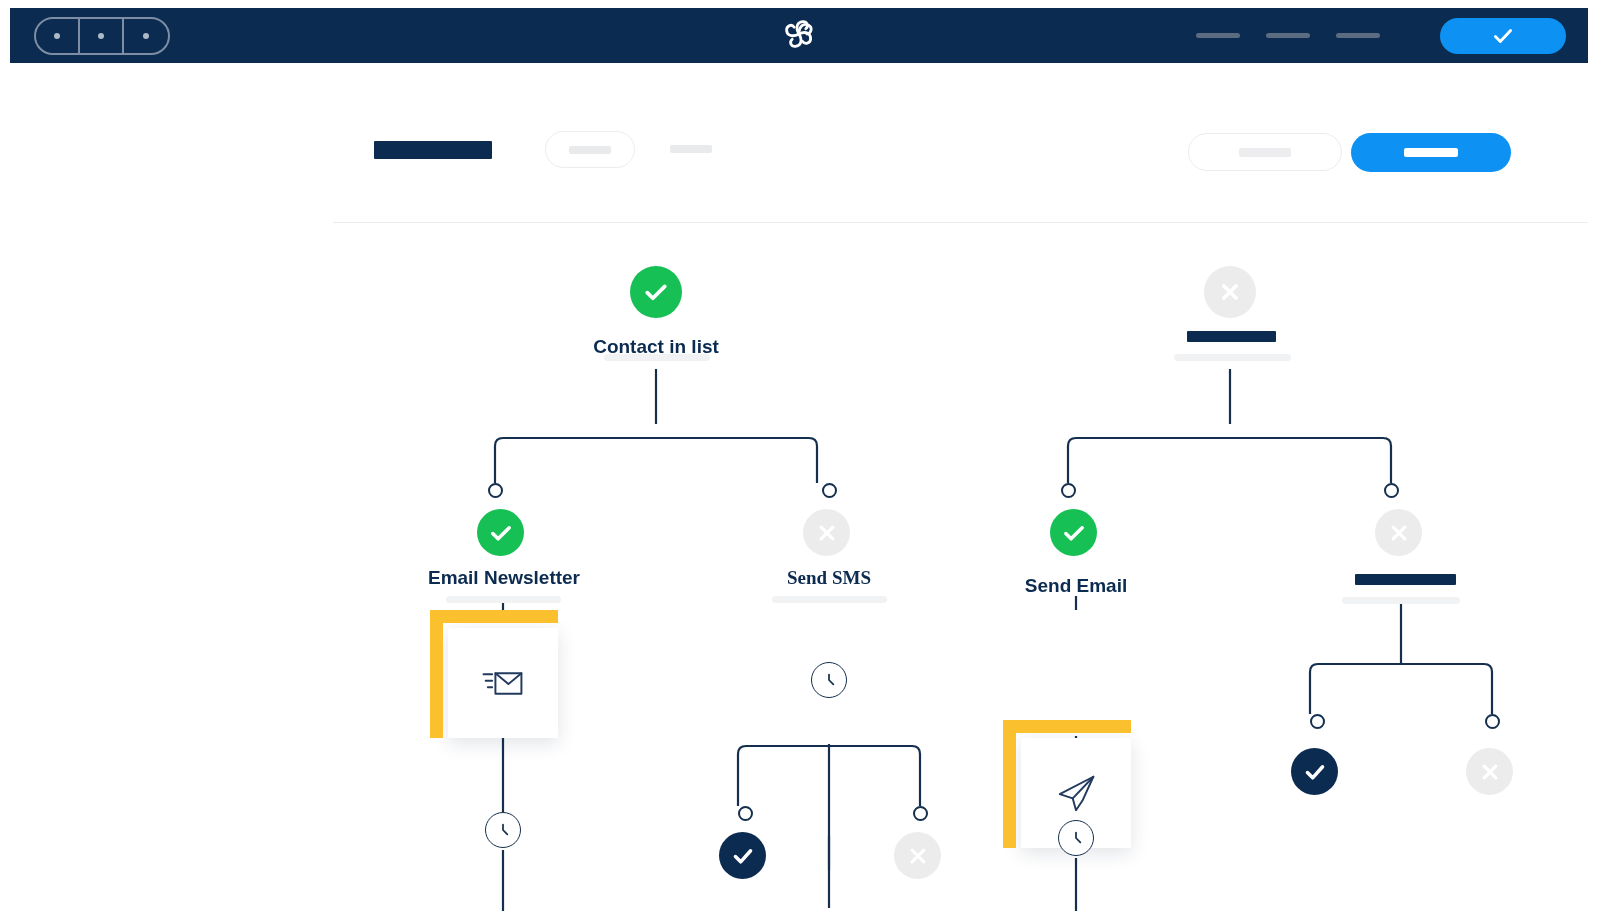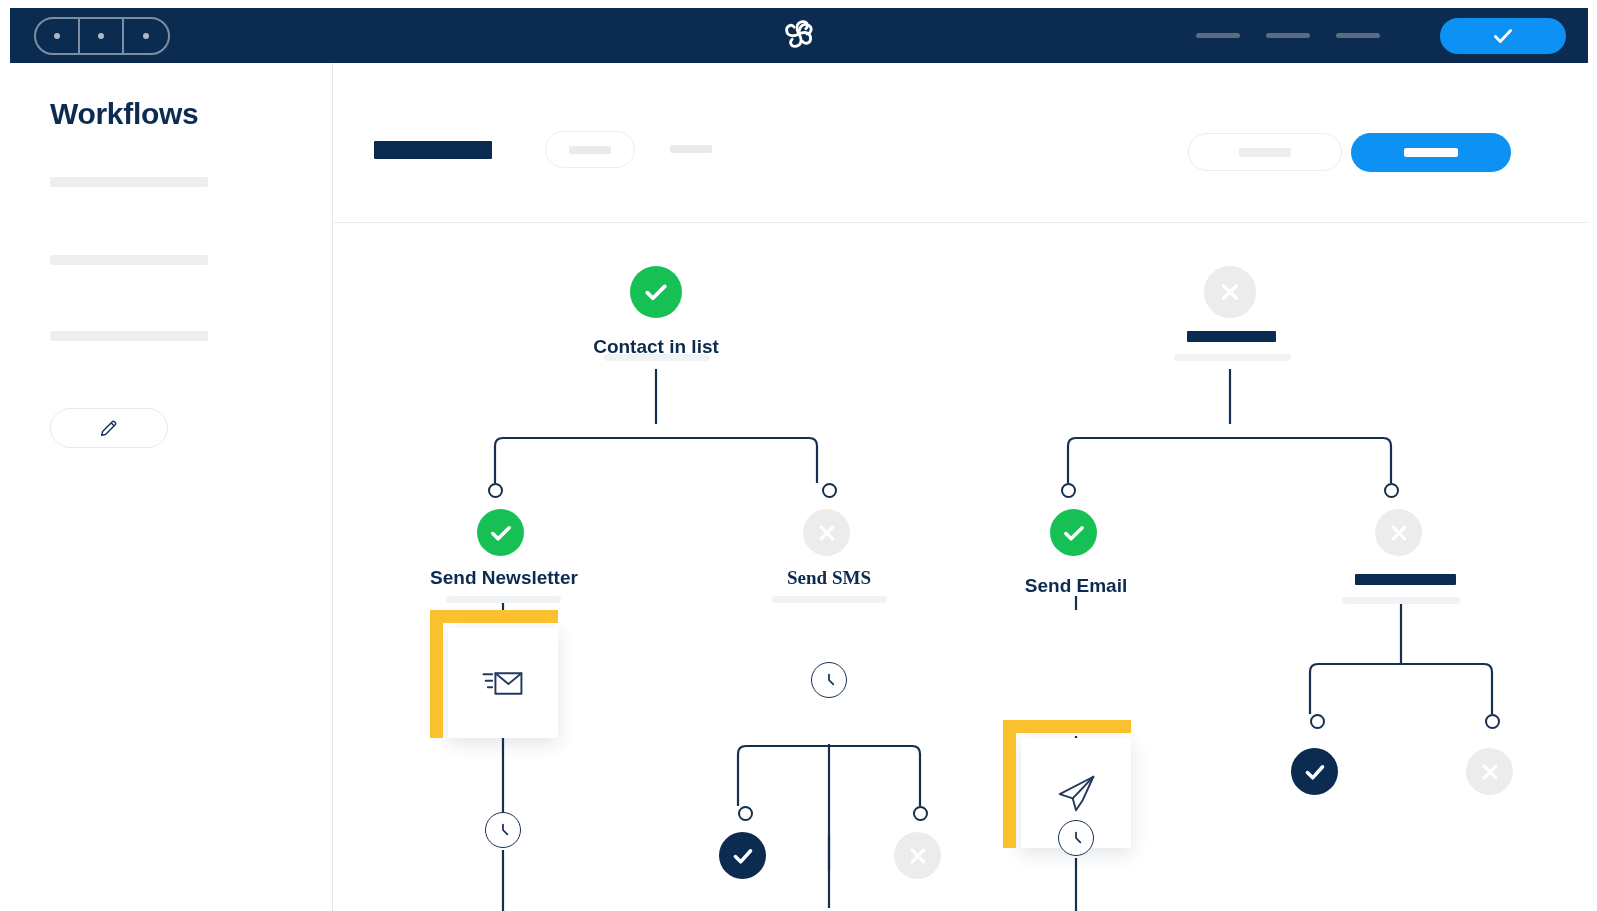--- a/index.html
+++ b/index.html
@@ -247,34 +247,20 @@
       <span class="nav-ph"></span>
       <span class="nav-ph"></span>
       <button class="nav-cta">
         <svg width="26" height="26" viewBox="0 0 24 24">
           <path d="M5 12.5l4.5 4.5L19 7" fill="none" stroke="#fff" stroke-width="2.6" stroke-linecap="round" stroke-linejoin="round"></path>
         </svg>
       </button>
     </div>
   </div>
 
-  <aside class="sidebar">
-    <div class="sidebar-title">Workflows</div>
-
-    <div class="side-ph p1"></div>
-    <div class="side-ph p2"></div>
-    <div class="side-ph p3"></div>
-
-    <div class="side-edit">
-      <svg width="22" height="22" viewBox="0 0 24 24">
-        <path d="M4 20l1-4.2L15.6 5.2a1.6 1.6 0 012.3 0l.9.9a1.6 1.6 0 010 2.3L8.2 19 4 20z" fill="none" stroke="#1b3559" stroke-width="1.6" stroke-linejoin="round"></path>
-        <path d="M14.4 6.6l3 3" fill="none" stroke="#1b3559" stroke-width="1.6"></path>
-      </svg>
-    </div>
-  </aside>
 
   <div class="toolbar">
     <div class="tb-title"></div>
 
     <div class="tb-pill">
       <span class="inner"></span>
     </div>
 
     <div class="tb-tab"></div>
 
@@ -350,21 +336,21 @@
     <div class="node port" style="left:727px; top:259px;"></div>
     <div class="node port" style="left:1050px; top:259px;"></div>
 
     <div class="node" style="left:143px; top:285px;">
       <div class="badge sm green">
         <svg width="28" height="28" viewBox="0 0 24 24">
           <path d="M5 12.5l4.5 4.5L19 7.5" fill="none" stroke="#fff" stroke-width="3" stroke-linecap="round" stroke-linejoin="round"></path>
         </svg>
       </div>
     </div>
-    <div class="node node-label" style="left:44px; top:343px; width:252px;">Send Newsletter</div>
+    <div class="node node-label" style="left:44px; top:343px; width:252px;">Email Newsletter</div>
     <div class="node node-rule" style="left:112px; top:372px; width:115px;"></div>
 
     <div class="node card" style="left:114px; top:404px;">
       <span class="bar-top"></span>
       <span class="bar-left"></span>
       <svg width="52" height="52" viewBox="0 0 48 48">
         <g fill="none" stroke="#223a5e" stroke-width="1.8" stroke-linecap="round" stroke-linejoin="round">
           <path d="M17 15h24v19H17z"></path>
           <path d="M17 15l12 10 12-10"></path>
           <path d="M6 16h8M8 22h6M10 28h4"></path>

